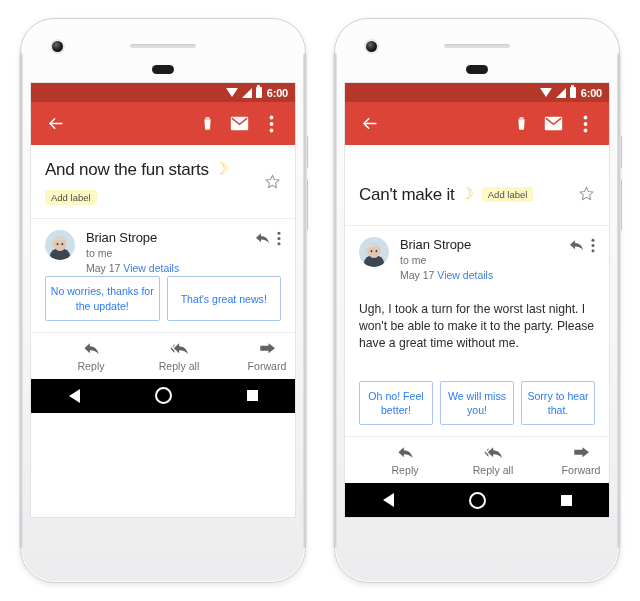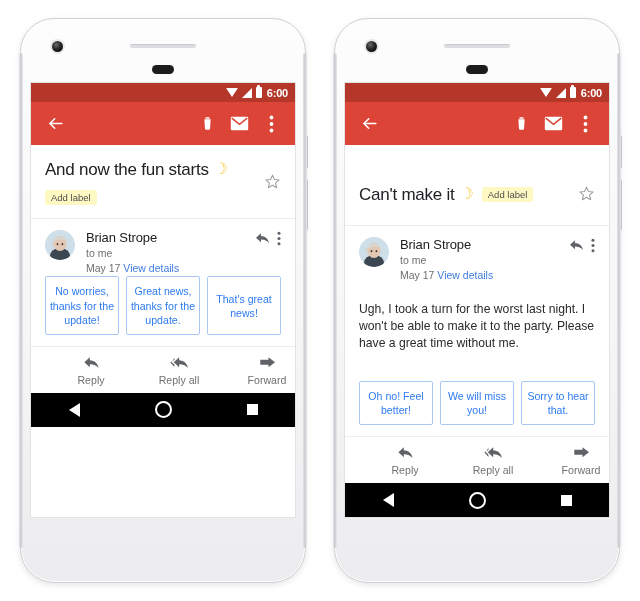--- a/index.html
+++ b/index.html
@@ -456,21 +456,20 @@
                 <circle cx="2.5" cy="9" r="1.9" fill="#5f6368"></circle>
                 <circle cx="2.5" cy="15.5" r="1.9" fill="#5f6368"></circle>
               </svg>
           </span>
         </div>
       </div>
 
 
       <div class="chips">
         <div class="chip">No worries, thanks for the update!</div>
-        <div class="chip">Great news, thanks for the update.</div>
         <div class="chip">That's great news!</div>
       </div>
 
       <div class="replybar">
         <div class="replybar-item">
           <svg width="17" height="15" viewBox="0 0 24 22">
               <path fill="#5f6368" d="M9.5 3.2 L9.5 7.6 C16.4 8 21.4 12.2 22.4 19.2 C19.6 15.2 15.6 13.4 9.5 13.4 L9.5 17.8 L1.6 10.5 Z"></path>
             </svg>
           <span class="replybar-label">Reply</span>
         </div>

